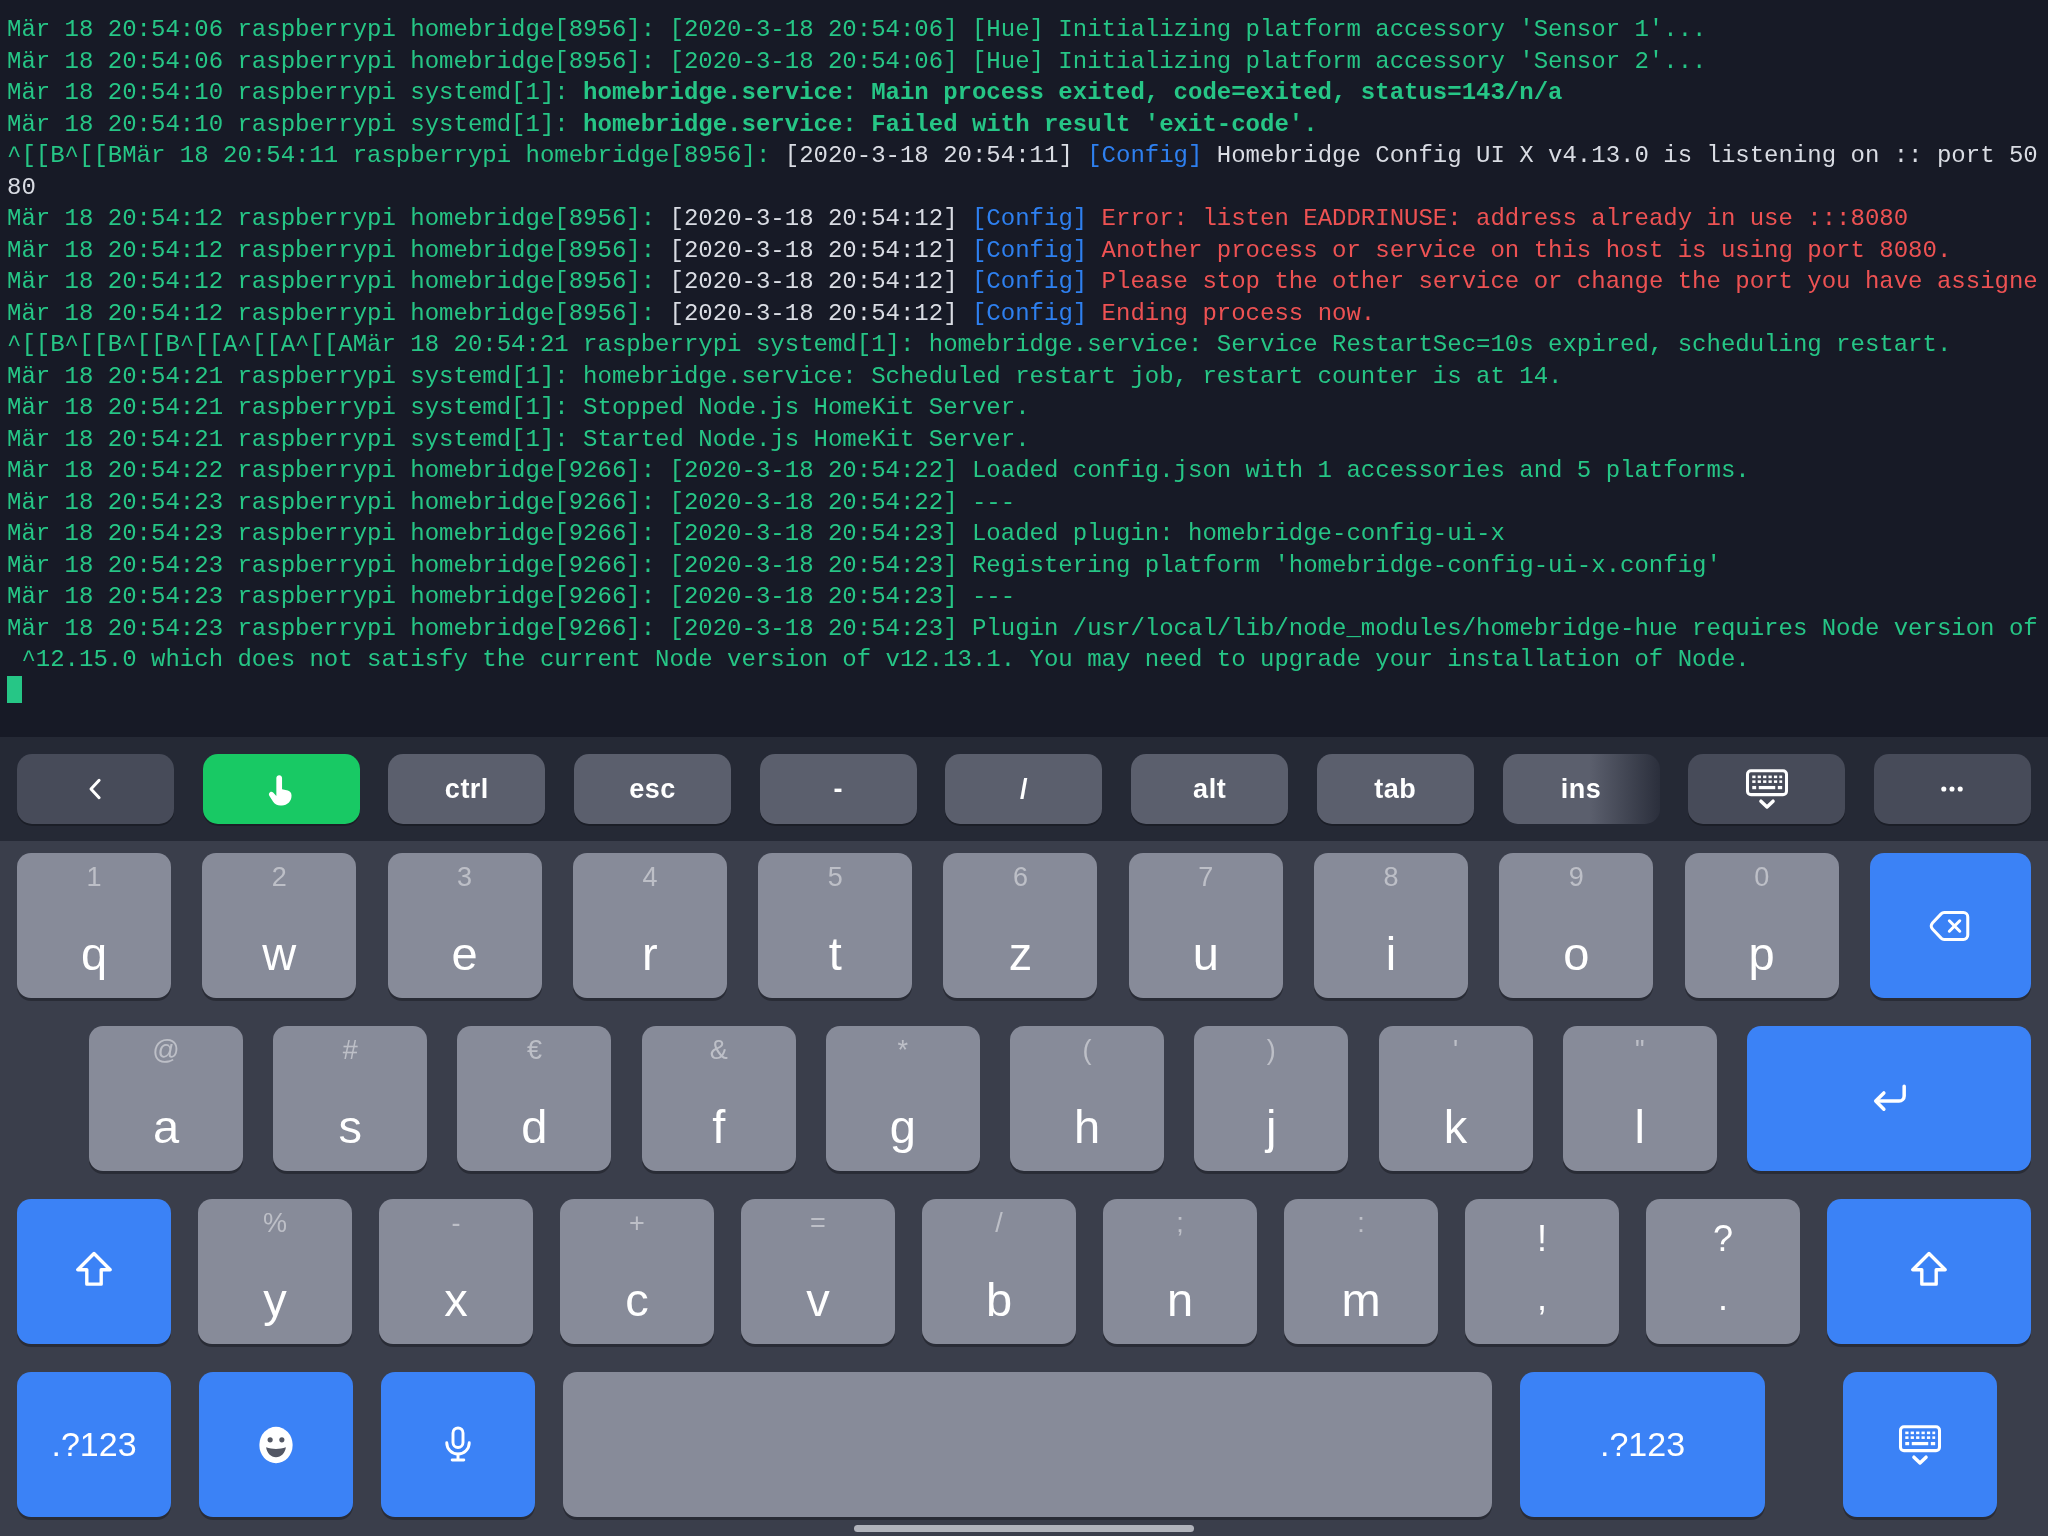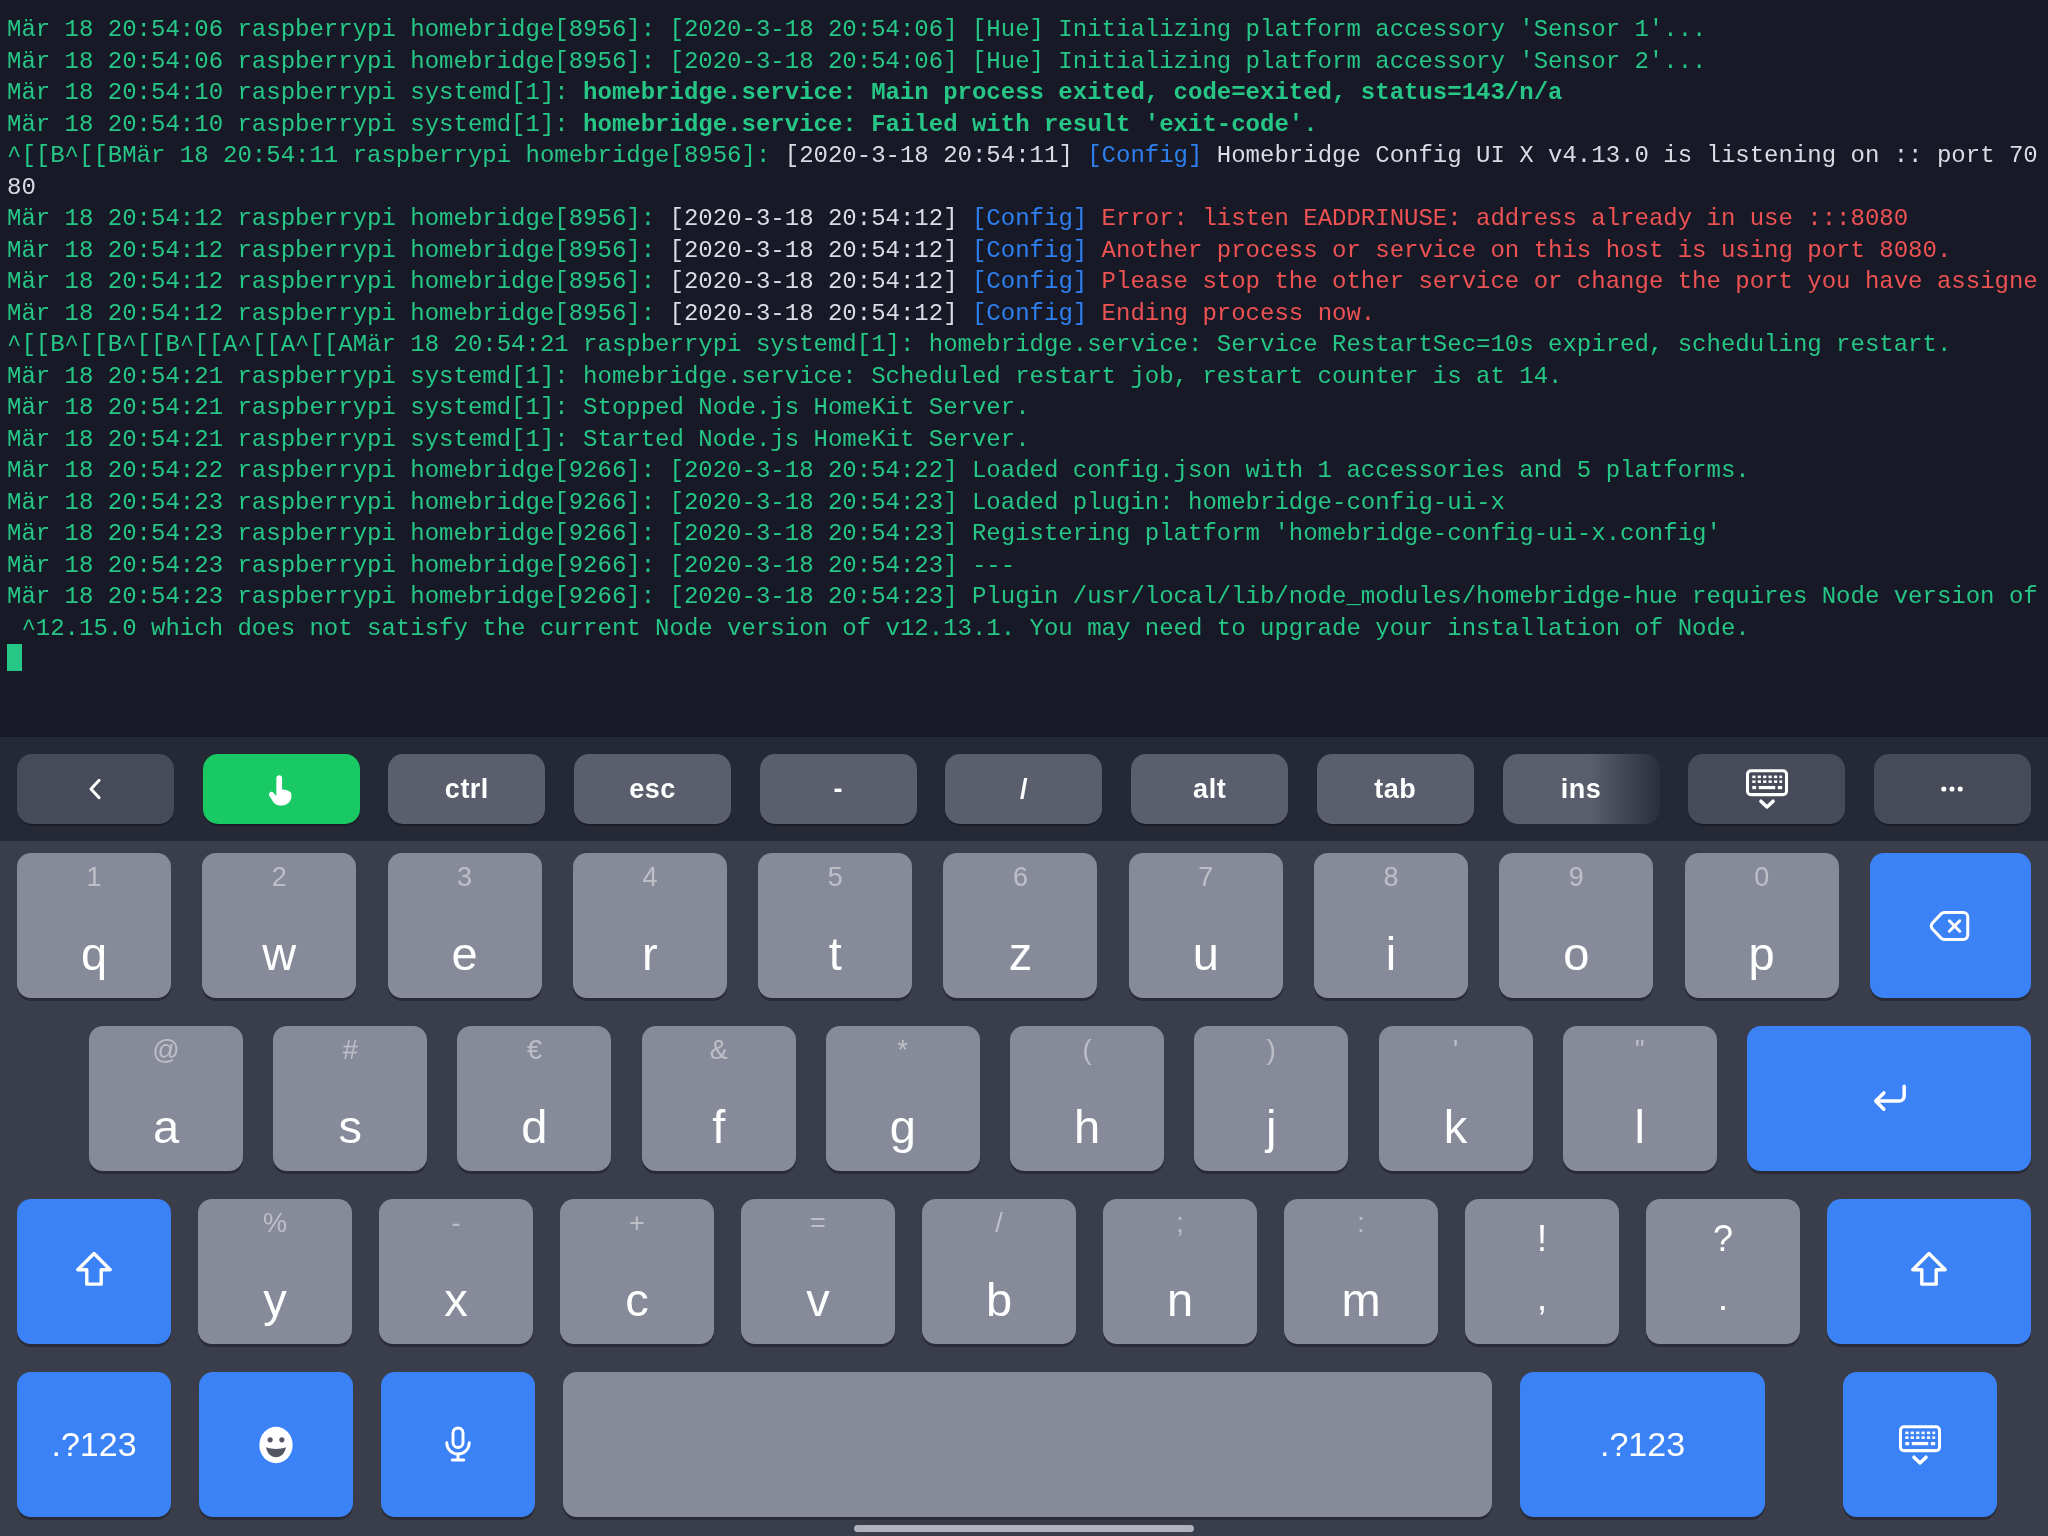--- a/index.html
+++ b/index.html
@@ -73,31 +73,32 @@
   }
 </style>
 </head>
 <body>
 
 <div id="terminal">
     <div class="tline"><span class="c-g">Mär 18 20:54:06 raspberrypi homebridge[8956]: [2020-3-18 20:54:06] [Hue] Initializing platform accessory 'Sensor 1'...</span></div>
     <div class="tline"><span class="c-g">Mär 18 20:54:06 raspberrypi homebridge[8956]: [2020-3-18 20:54:06] [Hue] Initializing platform accessory 'Sensor 2'...</span></div>
     <div class="tline"><span class="c-g">Mär 18 20:54:10 raspberrypi systemd[1]: </span><span class="c-gb">homebridge.service: Main process exited, code=exited, status=143/n/a</span></div>
     <div class="tline"><span class="c-g">Mär 18 20:54:10 raspberrypi systemd[1]: </span><span class="c-gb">homebridge.service: Failed with result 'exit-code'.</span></div>
-    <div class="tline"><span class="c-g">^[[B^[[BMär 18 20:54:11 raspberrypi homebridge[8956]: </span><span class="c-w">[2020-3-18 20:54:11] </span><span class="c-b">[Config]</span><span class="c-w"> Homebridge Config UI X v4.13.0 is listening on :: port 70</span></div>
+    <div class="tline"><span class="c-g">^[[B^[[BMär 18 20:54:11 raspberrypi homebridge[8956]: </span><span class="c-w">[2020-3-18 20:54:11] </span><span class="c-b">[Config]</span><span class="c-w"> Homebridge Config UI X v4.13.0 is listening on :: port 50</span></div>
     <div class="tline"><span class="c-w">80</span></div>
     <div class="tline"><span class="c-g">Mär 18 20:54:12 raspberrypi homebridge[8956]: </span><span class="c-w">[2020-3-18 20:54:12] </span><span class="c-b">[Config]</span><span class="c-r"> Error: listen EADDRINUSE: address already in use :::8080</span></div>
     <div class="tline"><span class="c-g">Mär 18 20:54:12 raspberrypi homebridge[8956]: </span><span class="c-w">[2020-3-18 20:54:12] </span><span class="c-b">[Config]</span><span class="c-r"> Another process or service on this host is using port 8080.</span></div>
     <div class="tline"><span class="c-g">Mär 18 20:54:12 raspberrypi homebridge[8956]: </span><span class="c-w">[2020-3-18 20:54:12] </span><span class="c-b">[Config]</span><span class="c-r"> Please stop the other service or change the port you have assigne</span></div>
     <div class="tline"><span class="c-g">Mär 18 20:54:12 raspberrypi homebridge[8956]: </span><span class="c-w">[2020-3-18 20:54:12] </span><span class="c-b">[Config]</span><span class="c-r"> Ending process now.</span></div>
     <div class="tline"><span class="c-g">^[[B^[[B^[[B^[[A^[[A^[[AMär 18 20:54:21 raspberrypi systemd[1]: homebridge.service: Service RestartSec=10s expired, scheduling restart.</span></div>
     <div class="tline"><span class="c-g">Mär 18 20:54:21 raspberrypi systemd[1]: homebridge.service: Scheduled restart job, restart counter is at 14.</span></div>
     <div class="tline"><span class="c-g">Mär 18 20:54:21 raspberrypi systemd[1]: Stopped Node.js HomeKit Server.</span></div>
     <div class="tline"><span class="c-g">Mär 18 20:54:21 raspberrypi systemd[1]: Started Node.js HomeKit Server.</span></div>
     <div class="tline"><span class="c-g">Mär 18 20:54:22 raspberrypi homebridge[9266]: [2020-3-18 20:54:22] Loaded config.json with 1 accessories and 5 platforms.</span></div>
+    <div class="tline"><span class="c-g">Mär 18 20:54:23 raspberrypi homebridge[9266]: [2020-3-18 20:54:22] ---</span></div>
     <div class="tline"><span class="c-g">Mär 18 20:54:23 raspberrypi homebridge[9266]: [2020-3-18 20:54:23] Loaded plugin: homebridge-config-ui-x</span></div>
     <div class="tline"><span class="c-g">Mär 18 20:54:23 raspberrypi homebridge[9266]: [2020-3-18 20:54:23] Registering platform 'homebridge-config-ui-x.config'</span></div>
     <div class="tline"><span class="c-g">Mär 18 20:54:23 raspberrypi homebridge[9266]: [2020-3-18 20:54:23] ---</span></div>
     <div class="tline"><span class="c-g">Mär 18 20:54:23 raspberrypi homebridge[9266]: [2020-3-18 20:54:23] Plugin /usr/local/lib/node_modules/homebridge-hue requires Node version of</span></div>
     <div class="tline"><span class="c-g"> ^12.15.0 which does not satisfy the current Node version of v12.13.1. You may need to upgrade your installation of Node.</span></div>
     <div class="tline"><span class="cursor"></span></div>
   </div>
 <div id="toolbar">
     <div class="tkey dark" style="width: 157px;">
       <span class="icon">

